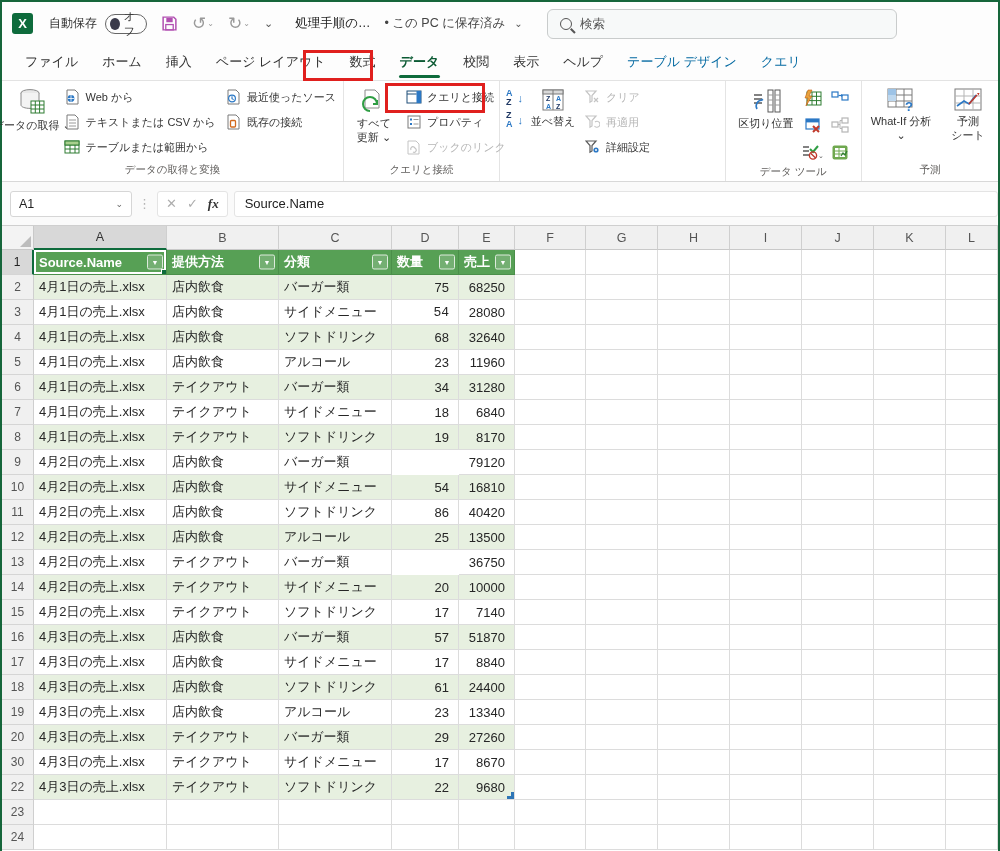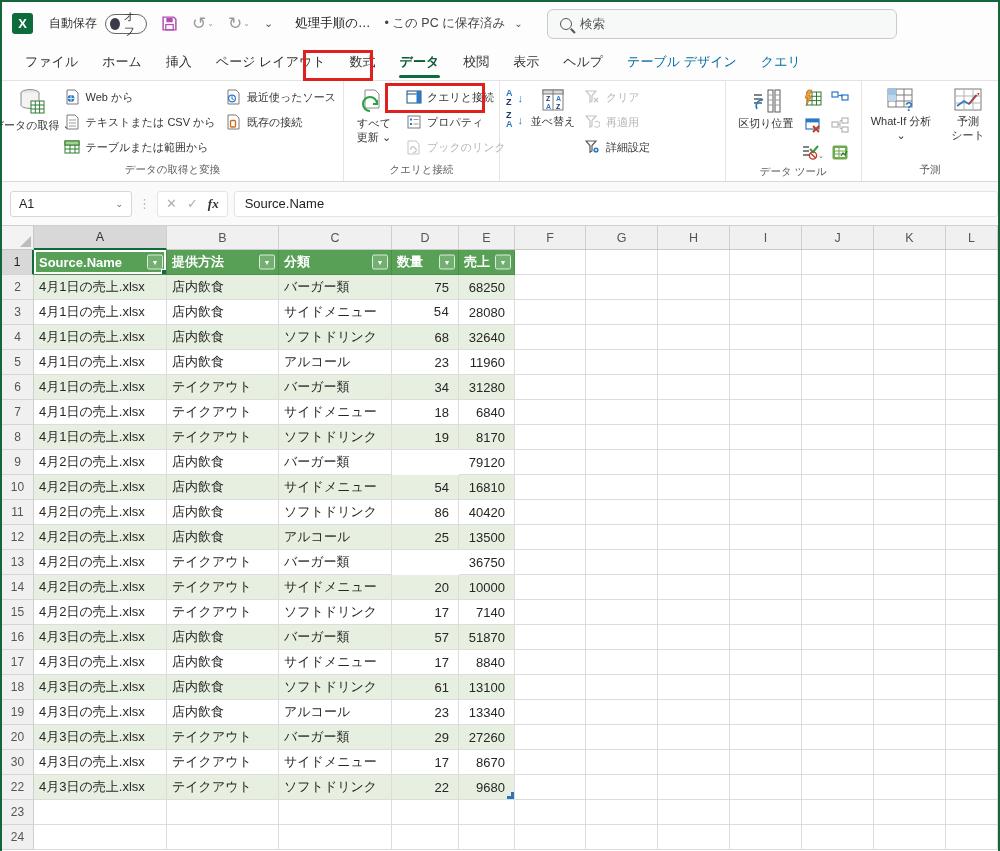--- a/index.html
+++ b/index.html
@@ -727,21 +727,21 @@
         <div class="cell" style="width: 72px;"></div>
         <div class="cell" style="width: 72px;"></div>
         <div class="cell" style="width: 52px;"></div>
       </div>
       <div class="grow">
         <div class="rh">18</div>
         <div class="cell band" style="width: 133px; position: relative;">4月3日の売上.xlsx</div>
         <div class="cell band" style="width: 112px; position: relative;">店内飲食</div>
         <div class="cell band" style="width: 113px; position: relative;">ソフトドリンク</div>
         <div class="cell num band" style="width: 67px; position: relative;">61</div>
-        <div class="cell num band" style="width: 56px; position: relative;">13100</div>
+        <div class="cell num band" style="width: 56px; position: relative;">24400</div>
         <div class="cell" style="width: 71px;"></div>
         <div class="cell" style="width: 72px;"></div>
         <div class="cell" style="width: 72px;"></div>
         <div class="cell" style="width: 72px;"></div>
         <div class="cell" style="width: 72px;"></div>
         <div class="cell" style="width: 72px;"></div>
         <div class="cell" style="width: 52px;"></div>
       </div>
       <div class="grow">
         <div class="rh">19</div>

